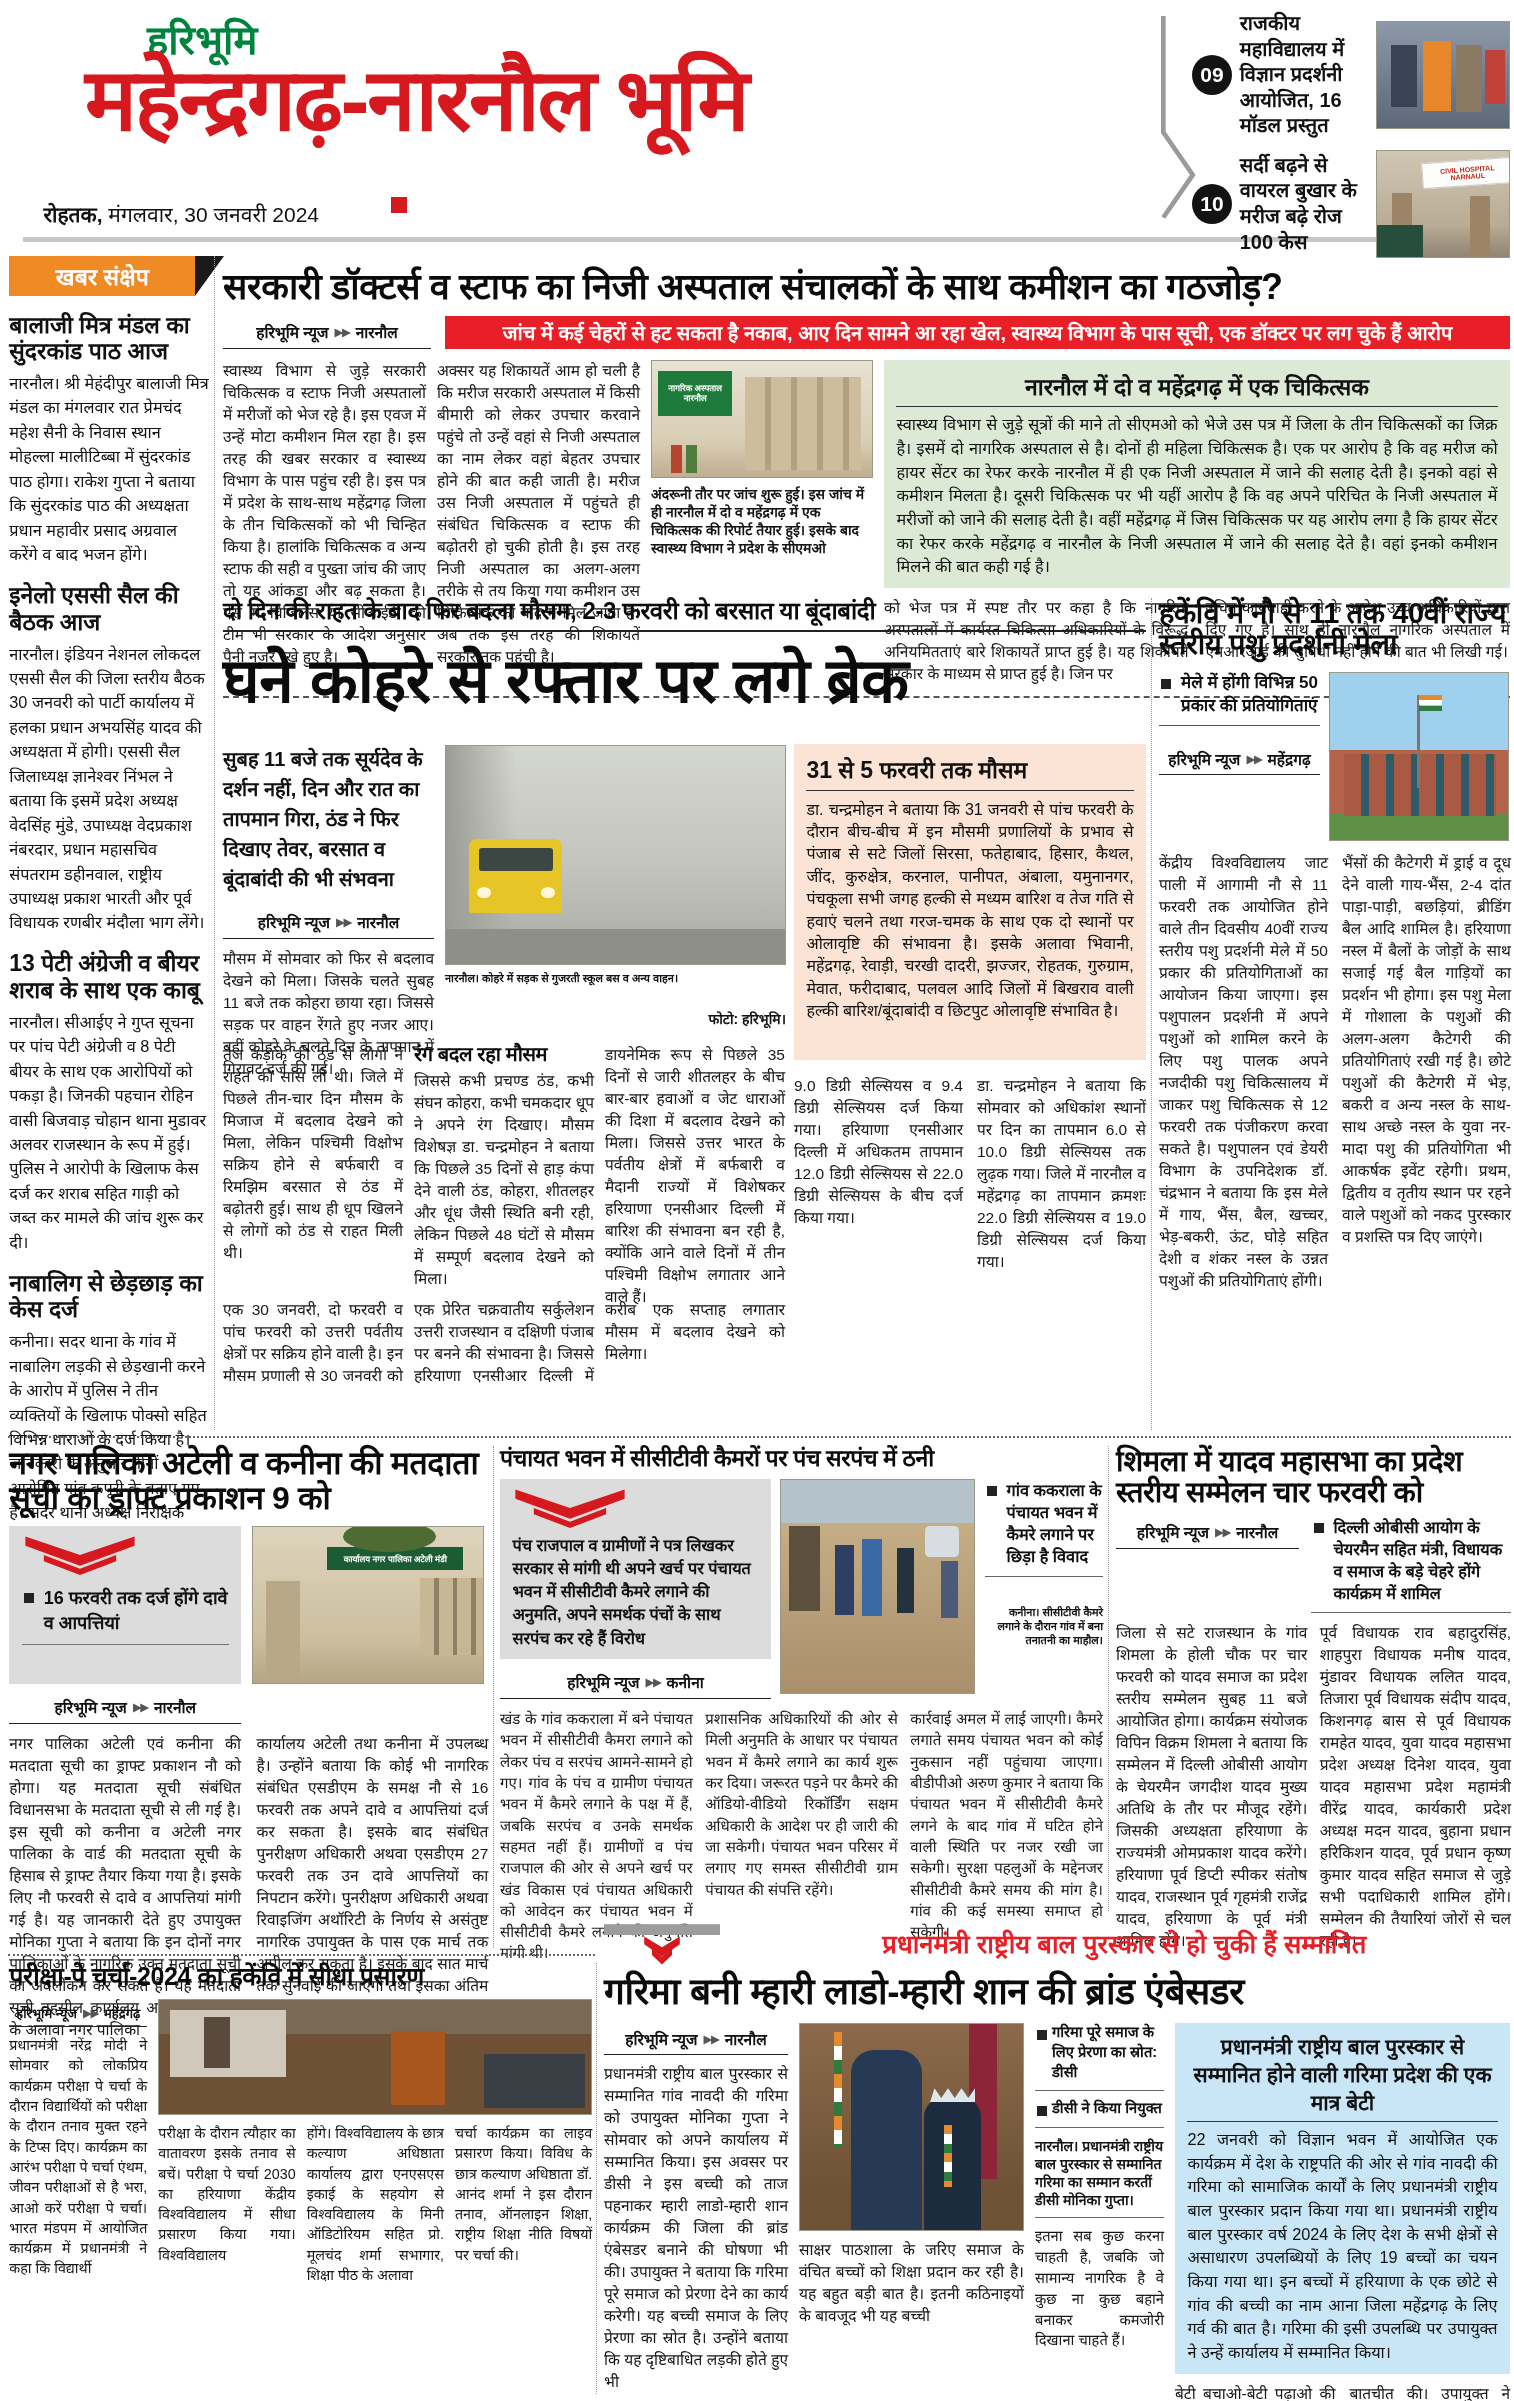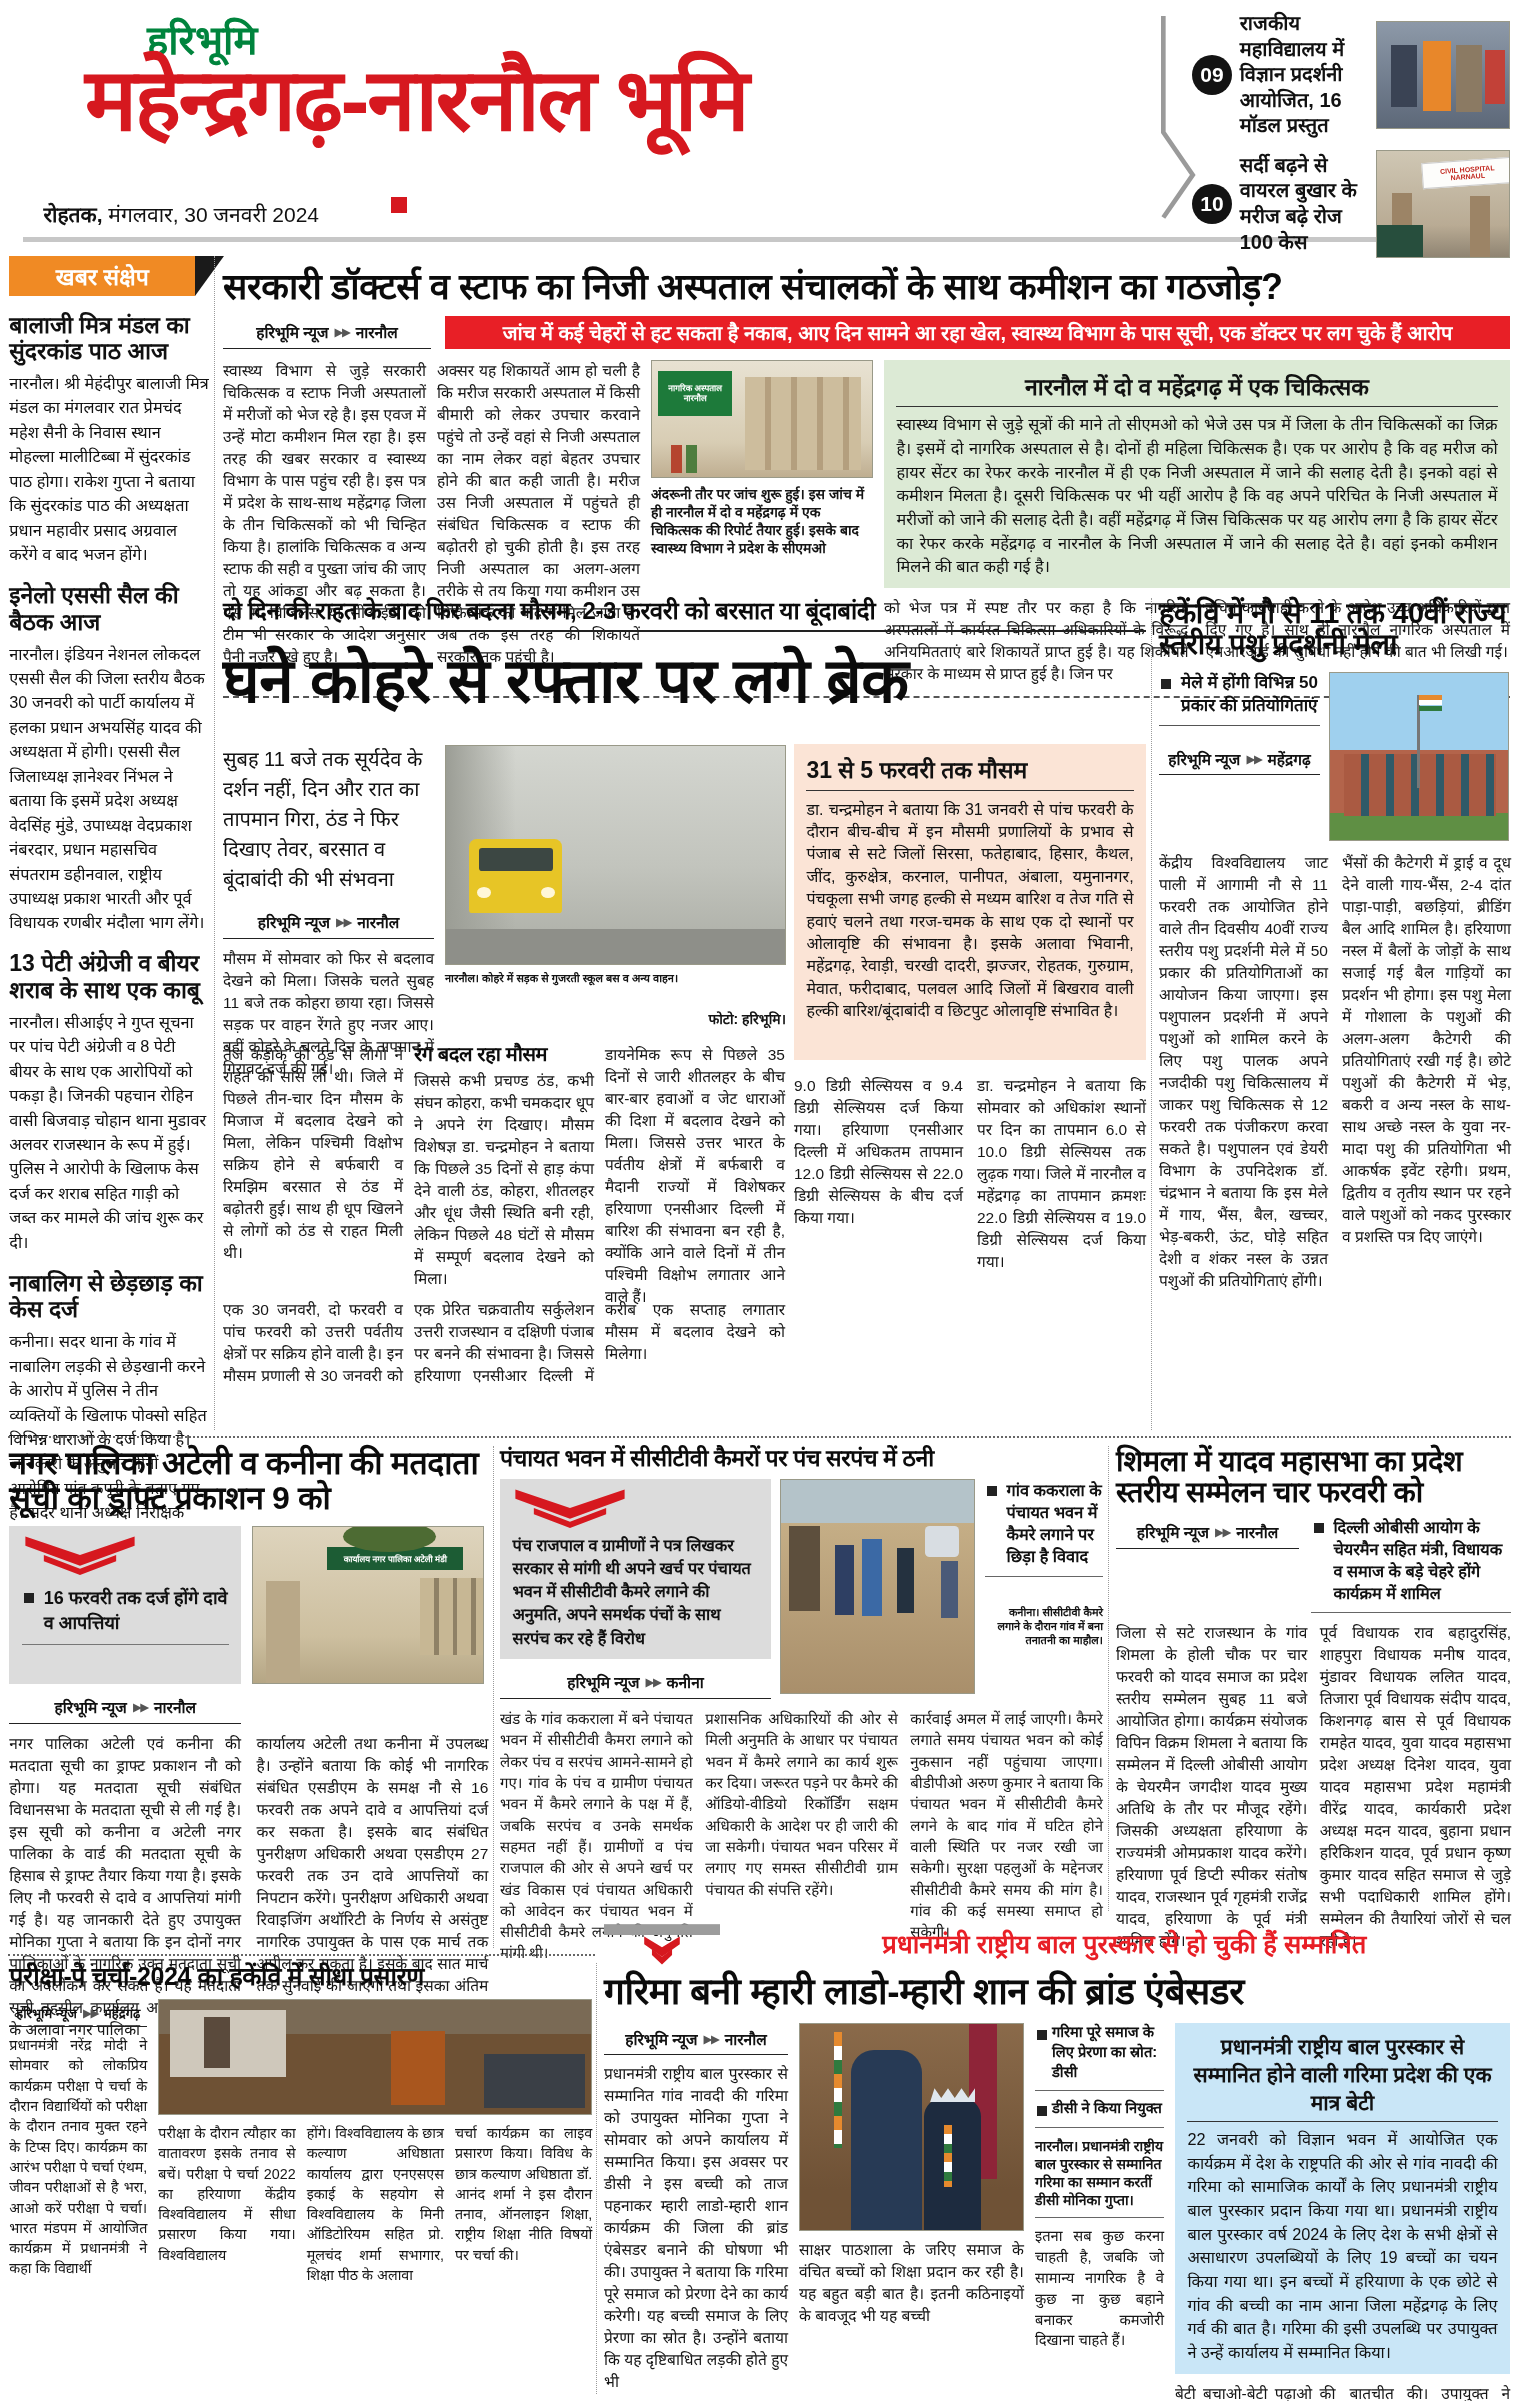--- a/index.html
+++ b/index.html
@@ -135,21 +135,21 @@
       </div>
     </div>
   </div>
   <div style="margin-top:11px;border-top:2.3px dashed #555"></div>
 </div>
 
 <div class="abs" style="left:223px;top:598px;width:923px;height:832px">
   <div class="hl abs" style="left:0;top:0;width:100%;font-size:24px;border-bottom:2.3px solid #222;padding-bottom:6.2px">दो दिन की राहत के बाद फिर बदला मौसम, 2-3 फरवरी को बरसात या बूंदाबांदी</div>
   <div class="hl abs" style="left:0;top:50px;font-size:62px;white-space:nowrap">घने कोहरे से रफ्तार पर लगे ब्रेक</div>
   <div class="abs" style="left:0;top:146px;width:211px">
-    <div style="font-size:20px;line-height:1.5;font-weight:400">सुबह 11 बजे तक सूर्यदेव के दर्शन नहीं, दिन और रात का तापमान गिरा, ठंड ने फिर दिखाए तेवर, बरसात व बूंदाबांदी की भी संभवना</div>
+    <div style="font-size:20px;line-height:1.5;font-weight:700">सुबह 11 बजे तक सूर्यदेव के दर्शन नहीं, दिन और रात का तापमान गिरा, ठंड ने फिर दिखाए तेवर, बरसात व बूंदाबांदी की भी संभवना</div>
     <div class="byline" style="margin-top:12.4px">
       <span>हरिभूमि न्यूज</span>
       <span class="chev">▶▶</span>
       <span>नारनौल</span>
     </div>
     <div class="body-txt just" style="margin-top:9.3px">मौसम में सोमवार को फिर से बदलाव देखने को मिला। जिसके चलते सुबह 11 बजे तक कोहरा छाया रहा। जिससे सड़क पर वाहन रेंगते हुए नजर आए। वहीं कोहरे के चलते दिन के तापमान में गिरावट दर्ज की गई।</div>
   </div>
   <div class="photo abs" style="left:222px;top:147px;width:341px;height:220px;background:linear-gradient(180deg,#d4d6d0,#c2c4bd 55%,#a9aba3)">
     <span class="blob" style="left:0;top:0;width:70px;height:220px;background:linear-gradient(90deg,#9b9d95,transparent)"></span>
     <span class="blob" style="left:23px;top:93px;width:93px;height:74px;background:#e7c526;border-radius:7.7px 7.7px 3.1px 3.1px"></span>
@@ -308,21 +308,21 @@
       <div class="body-txt just" style="font-size:14.3px;margin-top:7.7px">प्रधानमंत्री नरेंद्र मोदी ने सोमवार को लोकप्रिय कार्यक्रम परीक्षा पे चर्चा के दौरान विद्यार्थियों को परीक्षा के दौरान तनाव मुक्त रहने के टिप्स दिए। कार्यक्रम का आरंभ परीक्षा पे चर्चा एंथम, जीवन परीक्षाओं से है भरा, आओ करें परीक्षा पे चर्चा। भारत मंडपम में आयोजित कार्यक्रम में प्रधानमंत्री ने कहा कि विद्यार्थी</div>
     </div>
     <div style="flex:1">
       <div class="photo" style="width:100%;height:116px;background:linear-gradient(180deg,#7a6a55 0 30%,#6e5134 30% 100%)">
         <span class="blob" style="left:11px;top:9.3px;width:116px;height:67px;background:#cfc8bb"></span>
         <span class="blob" style="left:45px;top:17px;width:26px;height:51px;background:#5a4a3c"></span>
         <span class="blob" style="left:232px;top:31px;width:54px;height:74px;background:#a9561e"></span>
         <span class="blob" style="left:325px;top:54px;width:101px;height:54px;background:#3a3f46"></span>
       </div>
       <div style="display:flex;gap:11px;margin-top:7.7px">
-        <div class="body-txt just" style="flex:1;font-size:14.3px">परीक्षा के दौरान त्यौहार का वातावरण इसके तनाव से बचें। परीक्षा पे चर्चा 2022 का हरियाणा केंद्रीय विश्वविद्यालय में सीधा प्रसारण किया गया। विश्वविद्यालय</div>
+        <div class="body-txt just" style="flex:1;font-size:14.3px">परीक्षा के दौरान त्यौहार का वातावरण इसके तनाव से बचें। परीक्षा पे चर्चा 2030 का हरियाणा केंद्रीय विश्वविद्यालय में सीधा प्रसारण किया गया। विश्वविद्यालय</div>
         <div class="body-txt just" style="flex:1;font-size:14.3px">होंगे। विश्वविद्यालय के छात्र कल्याण अधिष्ठाता कार्यालय द्वारा एनएसएस इकाई के सहयोग से विश्वविद्यालय के मिनी ऑडिटोरियम सहित प्रो. मूलचंद शर्मा सभागार, शिक्षा पीठ के अलावा</div>
         <div class="body-txt just" style="flex:1;font-size:14.3px">चर्चा कार्यक्रम का लाइव प्रसारण किया। विविध के छात्र कल्याण अधिष्ठाता डॉ. आनंद शर्मा ने इस दौरान तनाव, ऑनलाइन शिक्षा, राष्ट्रीय शिक्षा नीति विषयों पर चर्चा की।</div>
       </div>
     </div>
   </div>
 </div>
 
 <div class="dot-v" style="left:596px;top:1963px;height:431px"></div>
 <div class="abs" style="left:604px;top:1921px;width:906px">
   <div style="display:flex;align-items:center;gap:18.6px">

